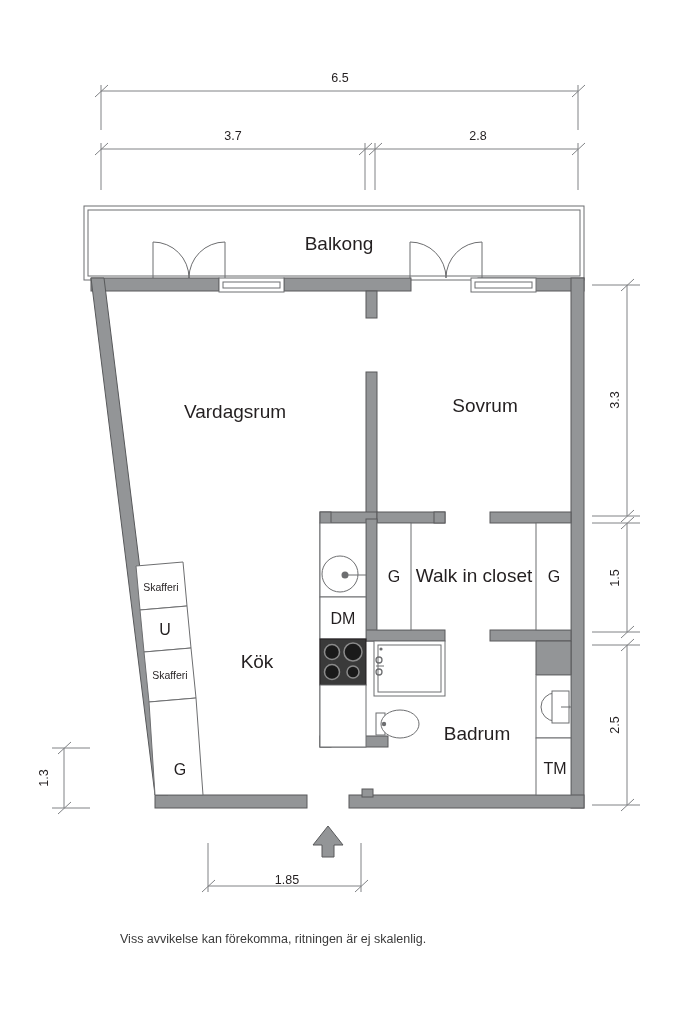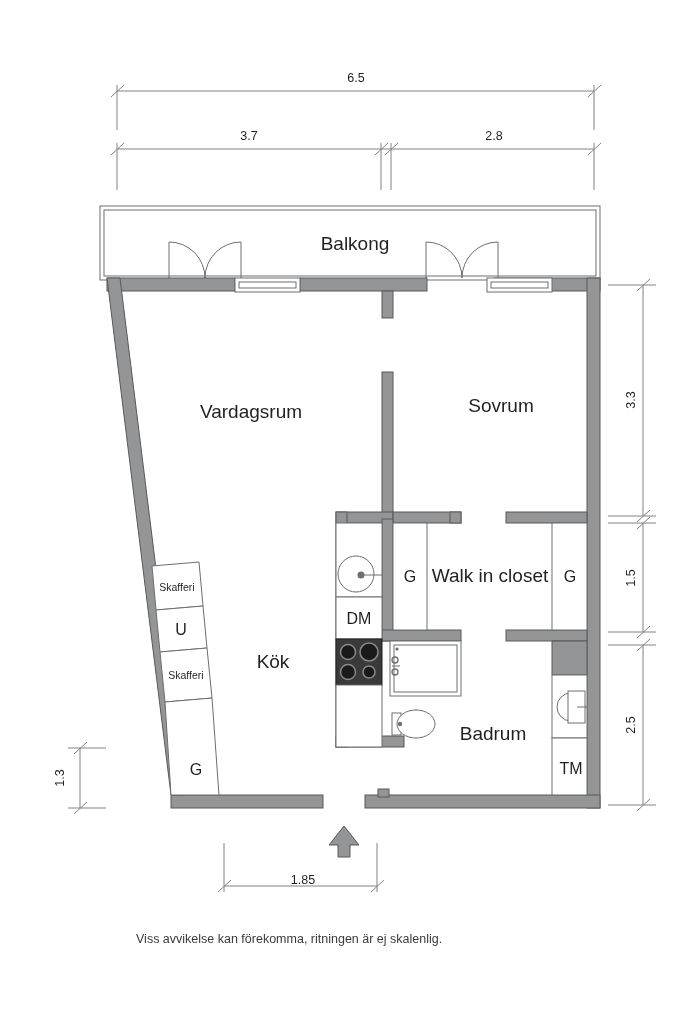--- a/index.html
+++ b/index.html
@@ -10,21 +10,21 @@
   body {
     width: 683px;
     height: 1024px;
     font-family: "Liberation Sans", sans-serif;
     color: #231f20;
     position: relative;
     overflow: hidden;
   }
   #plan-root {
     position: absolute;
-    left: 16px; top: 0;
+    left: 0; top: 0;
     width: 625px;
     height: 1024px;
   }
   svg#floorplan {
     display: block;
     width: 683px;
     height: 1024px;
   }
   .room-label {
     font-family: "Liberation Sans", sans-serif;

